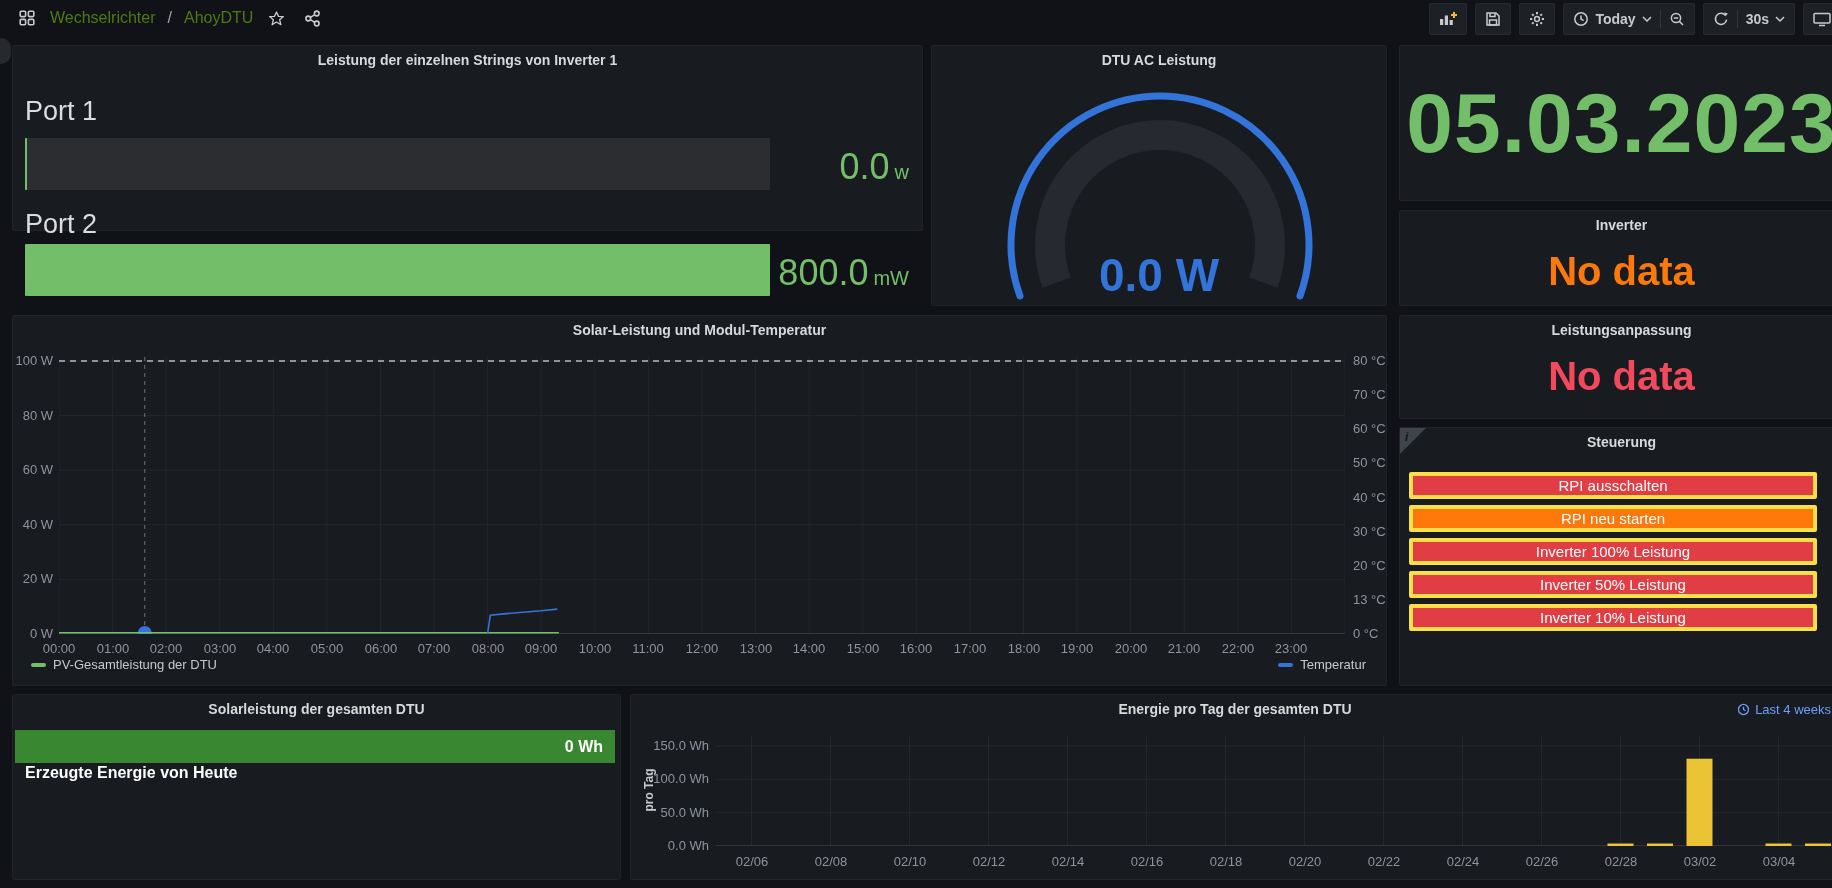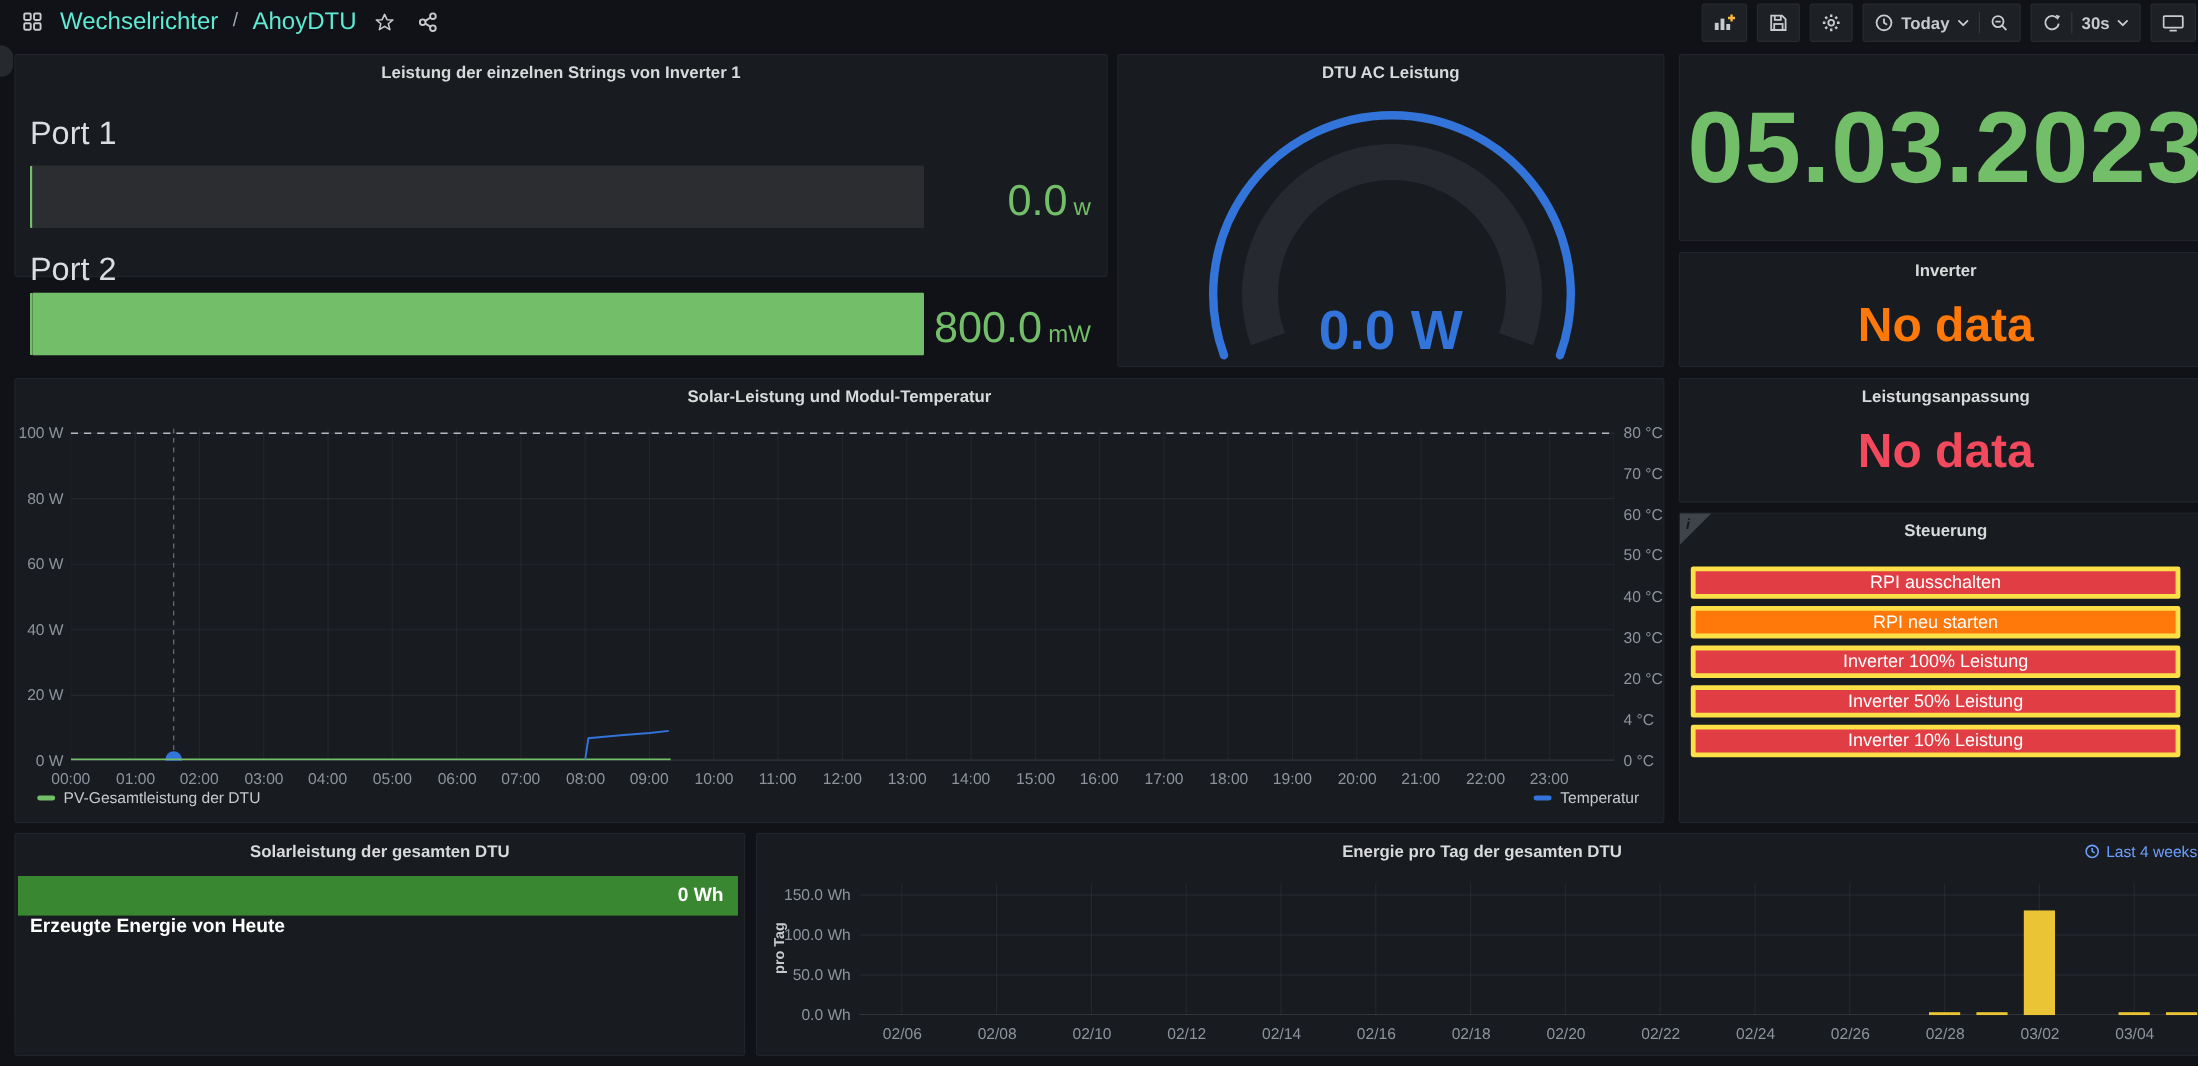--- a/index.html
+++ b/index.html
@@ -1,24 +1,24 @@
 <!DOCTYPE html>
 <html><head>
 <meta charset="utf-8">
 <style>
   html,body{margin:0;padding:0;background:#0c0d10;}
   #screen{position:relative;width:1832px;height:888px;overflow:hidden;background:#111217;
           font-family:"Liberation Sans","DejaVu Sans",sans-serif;color:#d8d9da;}
   
   #header{position:absolute;left:0;top:0;width:1832px;height:36px;display:flex;align-items:center;background:#111217;}
   .hleft{display:flex;align-items:center;gap:10px;padding-left:14px;}
-  .crumb{font-size:20px;color:#5eead4;cursor:pointer;text-align:center;}
+  .crumb{font-size:16px;color:#4d7c0f;cursor:pointer;text-align:center;}
   .crumb-sep{color:#9fa7b3;font-size:16px;padding:0 2px;}
   .hicon{display:flex;align-items:center;justify-content:center;width:26px;height:26px;color:#aeb4bc;cursor:pointer;}
-  .hright{position:absolute;right:18px;top:3px;display:flex;align-items:center;gap:8px;padding-left:32px;}
+  .hright{position:absolute;right:7px;top:3px;display:flex;align-items:center;gap:8px;padding-left:32px;}
   .tbtn{display:flex;align-items:center;gap:6px;height:30px;padding:0 9px;background:#1d2024;
         border:1px solid #26292e;border-radius:2px;color:#c7cace;font-size:14px;font-weight:600;cursor:pointer;}
   .tbtn .sep{width:1px;height:18px;background:#33373d;margin:0 2px;}
   .caret{display:inline-block;}
   svg.ic{display:block;}
   #edge-tab{position:absolute;left:0;top:38px;width:11px;height:26px;background:#26292e;border-radius:0 10px 10px 0;cursor:pointer;}
   
   .panel{position:absolute;background:#181b1f;border:1px solid #202329;border-radius:2px;box-sizing:border-box;}
   .ptitle{height:28px;display:flex;align-items:center;justify-content:center;font-size:14px;font-weight:700;color:#d8d9da;cursor:pointer;}
   
@@ -250,21 +250,21 @@
         <div class="tick r" style="left:0;width:40px;top:201px;">40 W</div>
         <div class="tick r" style="left:0;width:40px;top:255px;">20 W</div>
         <div class="tick r" style="left:0;width:40px;top:310px;">0 W</div>
         <div class="tick" style="left:1340px;top:37px;">80 °C</div>
         <div class="tick" style="left:1340px;top:71px;">70 °C</div>
         <div class="tick" style="left:1340px;top:105px;">60 °C</div>
         <div class="tick" style="left:1340px;top:139px;">50 °C</div>
         <div class="tick" style="left:1340px;top:174px;">40 °C</div>
         <div class="tick" style="left:1340px;top:208px;">30 °C</div>
         <div class="tick" style="left:1340px;top:242px;">20 °C</div>
-        <div class="tick" style="left:1340px;top:276px;">4 °C</div>
+        <div class="tick" style="left:1340px;top:276px;">13 °C</div>
         <div class="tick" style="left:1340px;top:310px;">0 °C</div>
         <div class="tick c" style="left:22px;width:48px;top:325px;">00:00</div>
         <div class="tick c" style="left:76px;width:48px;top:325px;">01:00</div>
         <div class="tick c" style="left:129px;width:48px;top:325px;">02:00</div>
         <div class="tick c" style="left:183px;width:48px;top:325px;">03:00</div>
         <div class="tick c" style="left:236px;width:48px;top:325px;">04:00</div>
         <div class="tick c" style="left:290px;width:48px;top:325px;">05:00</div>
         <div class="tick c" style="left:344px;width:48px;top:325px;">06:00</div>
         <div class="tick c" style="left:397px;width:48px;top:325px;">07:00</div>
         <div class="tick c" style="left:451px;width:48px;top:325px;">08:00</div>

